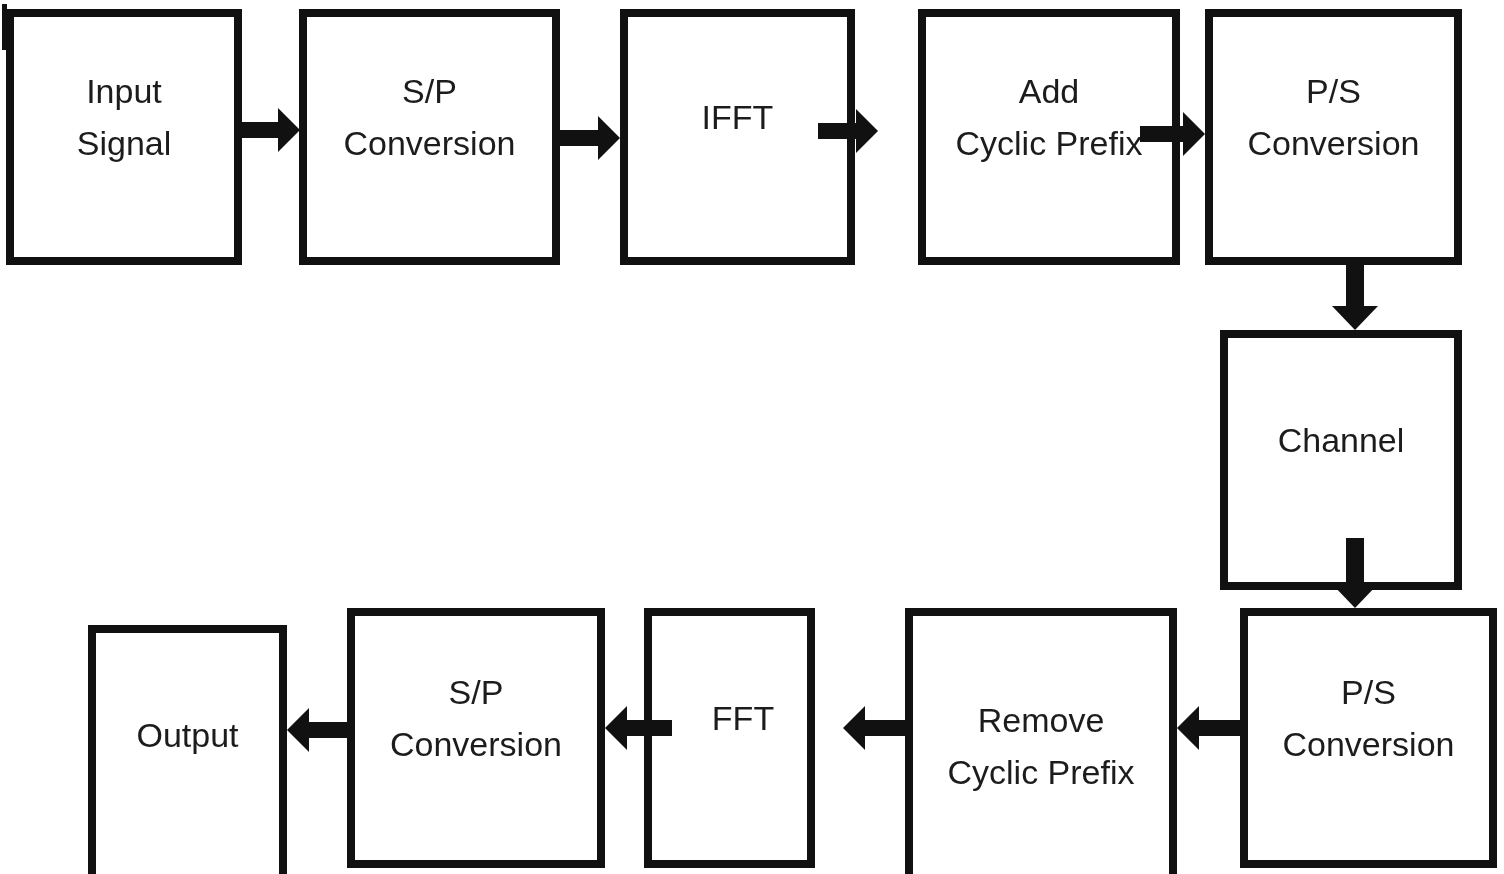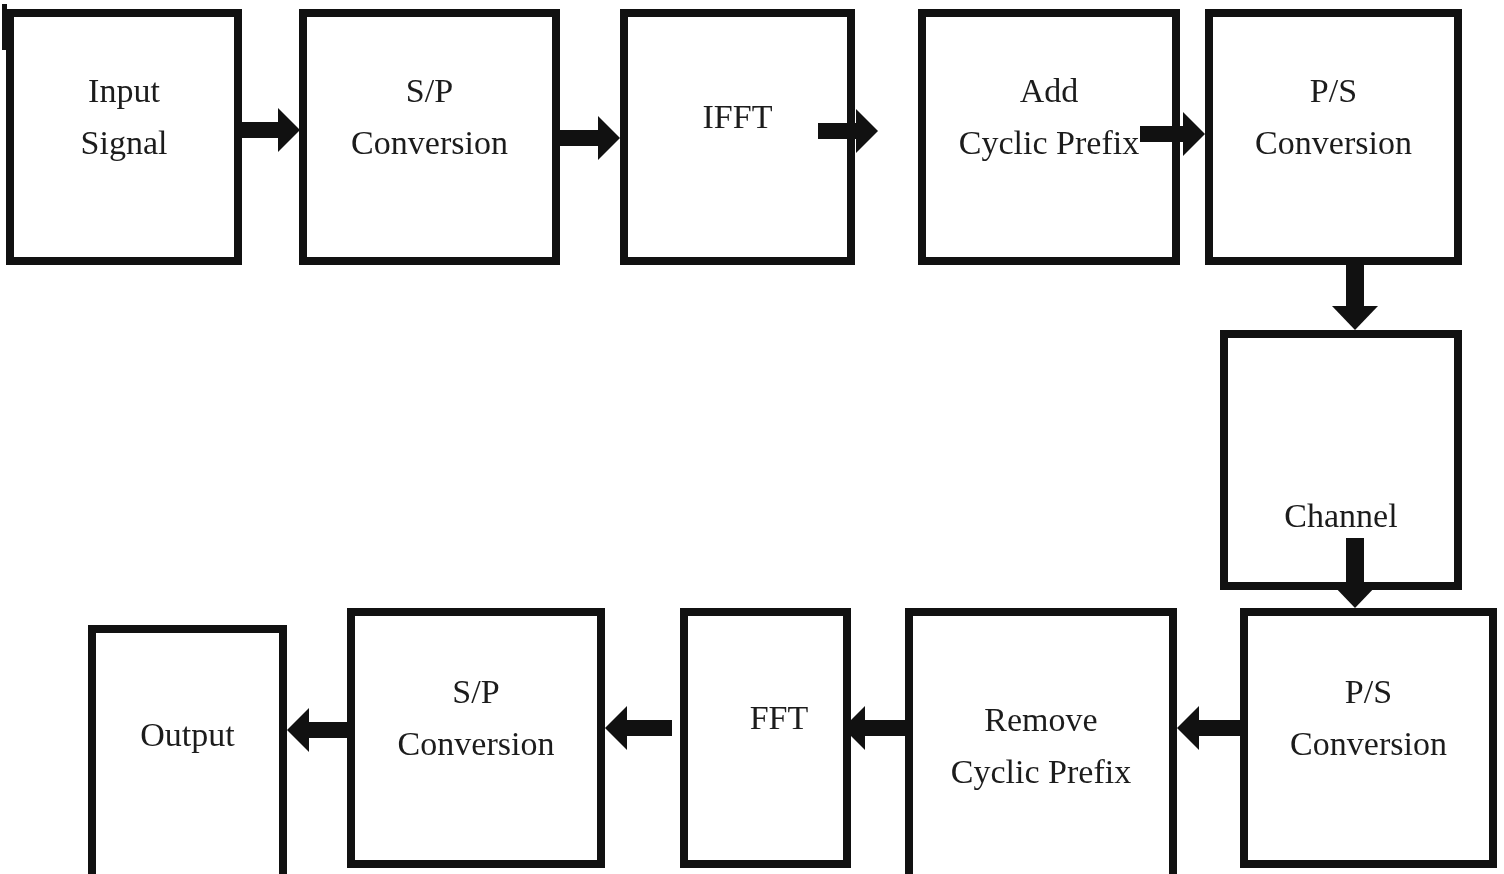--- a/index.html
+++ b/index.html
@@ -8,21 +8,21 @@
     --bg: #ffffff;
   }
   * { margin: 0; padding: 0; box-sizing: border-box; }
   html, body { background: var(--bg); }
   .canvas {
     position: relative;
     width: 1504px;
     height: 874px;
     background: var(--bg);
     overflow: hidden;
-    font-family: Liberation Serif, serif;
+    font-family: Liberation Sans, sans-serif;
   }
   .box {
     position: absolute;
     border: 8px solid var(--line);
     background: var(--bg);
     display: flex;
     align-items: center;
     justify-content: center;
     padding-bottom: 40px;
   }
@@ -124,21 +124,21 @@
   <div class="box" style="left:1205px; top:9px; width:257px; height:256px;">
     <span class="lbl">P/S
 Conversion</span>
   </div>
 
   <div class="arrow-d" style="left:1332px; top:265px; height:65px;">
     <i class="shaft"></i>
     <i class="head"></i>
   </div>
 
-  <div class="box" style="left:1220px; top:330px; width:242px; height:260px;align-items:flex-end;">
+  <div class="box" style="left:1220px; top:330px; width:242px; height:260px;">
     <span class="lbl">Channel</span>
   </div>
 
   <div class="arrow-d" style="left:1332px; top:538px; height:70px;">
     <i class="shaft"></i>
     <i class="head"></i>
   </div>
 
   <div class="box" style="left:1240px; top:608px; width:257px; height:260px;">
     <span class="lbl">P/S
@@ -153,21 +153,21 @@
   <div class="box" style="left:905px; top:608px; width:272px; height:316px;">
     <span class="lbl">Remove
 Cyclic Prefix</span>
   </div>
 
   <div class="arrow-l" style="left:843px; top:706px; width:62px;">
     <i class="shaft"></i>
     <i class="head"></i>
   </div>
 
-  <div class="box" style="left:680px; top:608px; width:171px; height:260px;padding-left:27px;">
+  <div class="box" style="left:644px; top:608px; width:171px; height:260px;padding-left:27px;">
     <span class="lbl">FFT</span>
   </div>
 
   <div class="arrow-l" style="left:605px; top:706px; width:67px;">
     <i class="shaft"></i>
     <i class="head"></i>
   </div>
 
   <div class="box" style="left:347px; top:608px; width:258px; height:260px;">
     <span class="lbl">S/P

